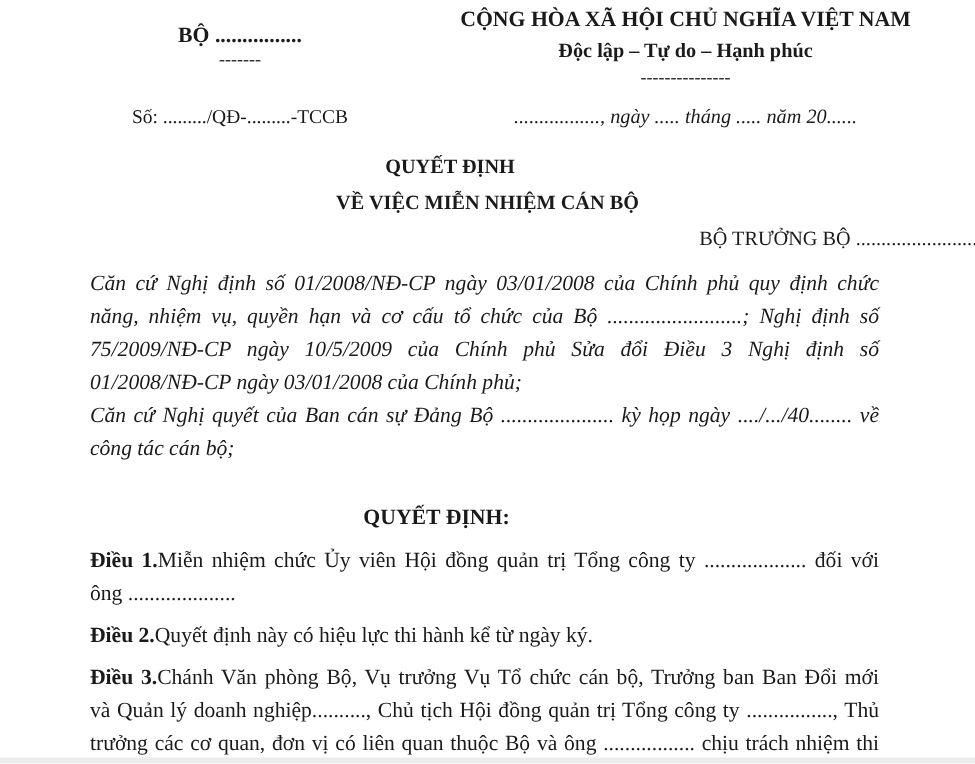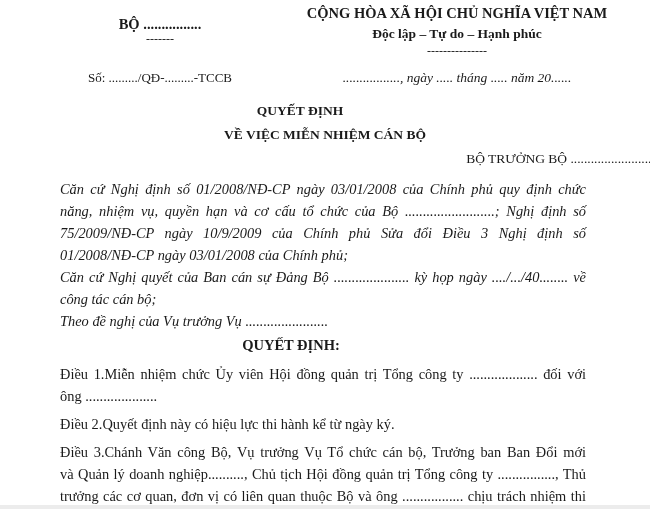--- a/index.html
+++ b/index.html
@@ -22,21 +22,21 @@
       height: 505px;
       background: #ffffff;
     }
     .bottom-edge {
       position: absolute;
       left: 0; top: 505px;
       width: 650px; height: 4px;
       background: #ececec;
     }
     .abs { position: absolute; white-space: nowrap; }
-    .b { font-weight: normal; }
+    .b { font-weight: bold; }
 
     .hdr-left-org { left: 60px; width: 200px; top: 16px; font-size: 14.5px; font-weight: bold; text-align: center; }
     .hdr-left-sep { left: 60px; width: 200px; top: 32px; font-size: 12px; text-align: center; letter-spacing: 0px; }
     .hdr-right-nation { left: 262px; width: 390px; top: 5px; font-size: 14.5px; font-weight: bold; text-align: center; }
     .hdr-right-motto { left: 262px; width: 390px; top: 26px; font-size: 13.5px; font-weight: bold; text-align: center; }
     .hdr-right-sep { left: 262px; width: 390px; top: 44px; font-size: 12px; text-align: center; }
 
     .so-line { left: 60px; width: 200px; top: 70px; font-size: 13px; text-align: center; }
     .date-line { left: 262px; width: 390px; top: 70px; font-size: 13.5px; font-style: italic; text-align: center; }
 
@@ -81,40 +81,39 @@
   <div class="abs so-line">Số: ........./QĐ-.........-TCCB</div>
   <div class="abs date-line">................., ngày ..... tháng ..... năm 20......</div>
 
   <div class="abs title-main">QUYẾT ĐỊNH</div>
   <div class="abs title-sub">VỀ VIỆC MIỄN NHIỆM CÁN BỘ</div>
   <div class="abs title-minister">BỘ TRƯỞNG BỘ ............................</div>
 
   <div class="para-block preamble">
     <div class="line justify">Căn cứ Nghị định số 01/2008/NĐ-CP ngày 03/01/2008 của Chính phủ quy định chức</div>
     <div class="line justify">năng, nhiệm vụ, quyền hạn và cơ cấu tổ chức của Bộ .........................; Nghị định số</div>
-    <div class="line justify">75/2009/NĐ-CP ngày 10/9/2009 của Chính phủ Sửa đổi Điều 3 Nghị định số</div>
+    <div class="line justify">75/2009/NĐ-CP ngày 10/5/2009 của Chính phủ Sửa đổi Điều 3 Nghị định số</div>
     <div class="line">01/2008/NĐ-CP ngày 03/01/2008 của Chính phủ;</div>
     <div class="line justify">Căn cứ Nghị quyết của Ban cán sự Đảng Bộ ..................... kỳ họp ngày ..../.../40........ về</div>
     <div class="line">công tác cán bộ;</div>
-    <div class="line">Theo đề nghị của Vụ trưởng Vụ .......................</div>
   </div>
 
   <div class="abs decision-heading">QUYẾT ĐỊNH:</div>
 
   <div class="para-block articles">
     <div class="line justify">
       <span class="b">Điều 1.</span><span>Miễn nhiệm chức Ủy viên Hội đồng quản trị Tổng công ty ................... đối với</span>
     </div>
     <div class="line">ông ....................</div>
     <div class="gap"></div>
     <div class="line">
       <span class="b">Điều 2.</span><span>Quyết định này có hiệu lực thi hành kể từ ngày ký.</span>
     </div>
     <div class="gap"></div>
     <div class="line justify">
-      <span class="b">Điều 3.</span><span>Chánh Văn công Bộ, Vụ trưởng Vụ Tổ chức cán bộ, Trưởng ban Ban Đổi mới</span>
+      <span class="b">Điều 3.</span><span>Chánh Văn phòng Bộ, Vụ trưởng Vụ Tổ chức cán bộ, Trưởng ban Ban Đổi mới</span>
     </div>
     <div class="line justify">và Quản lý doanh nghiệp.........., Chủ tịch Hội đồng quản trị Tổng công ty ................, Thủ</div>
     <div class="line justify">trưởng các cơ quan, đơn vị có liên quan thuộc Bộ và ông ................. chịu trách nhiệm thi</div>
   </div>
 </div>
 
 <div class="bottom-edge"></div>
 
 </body></html>

